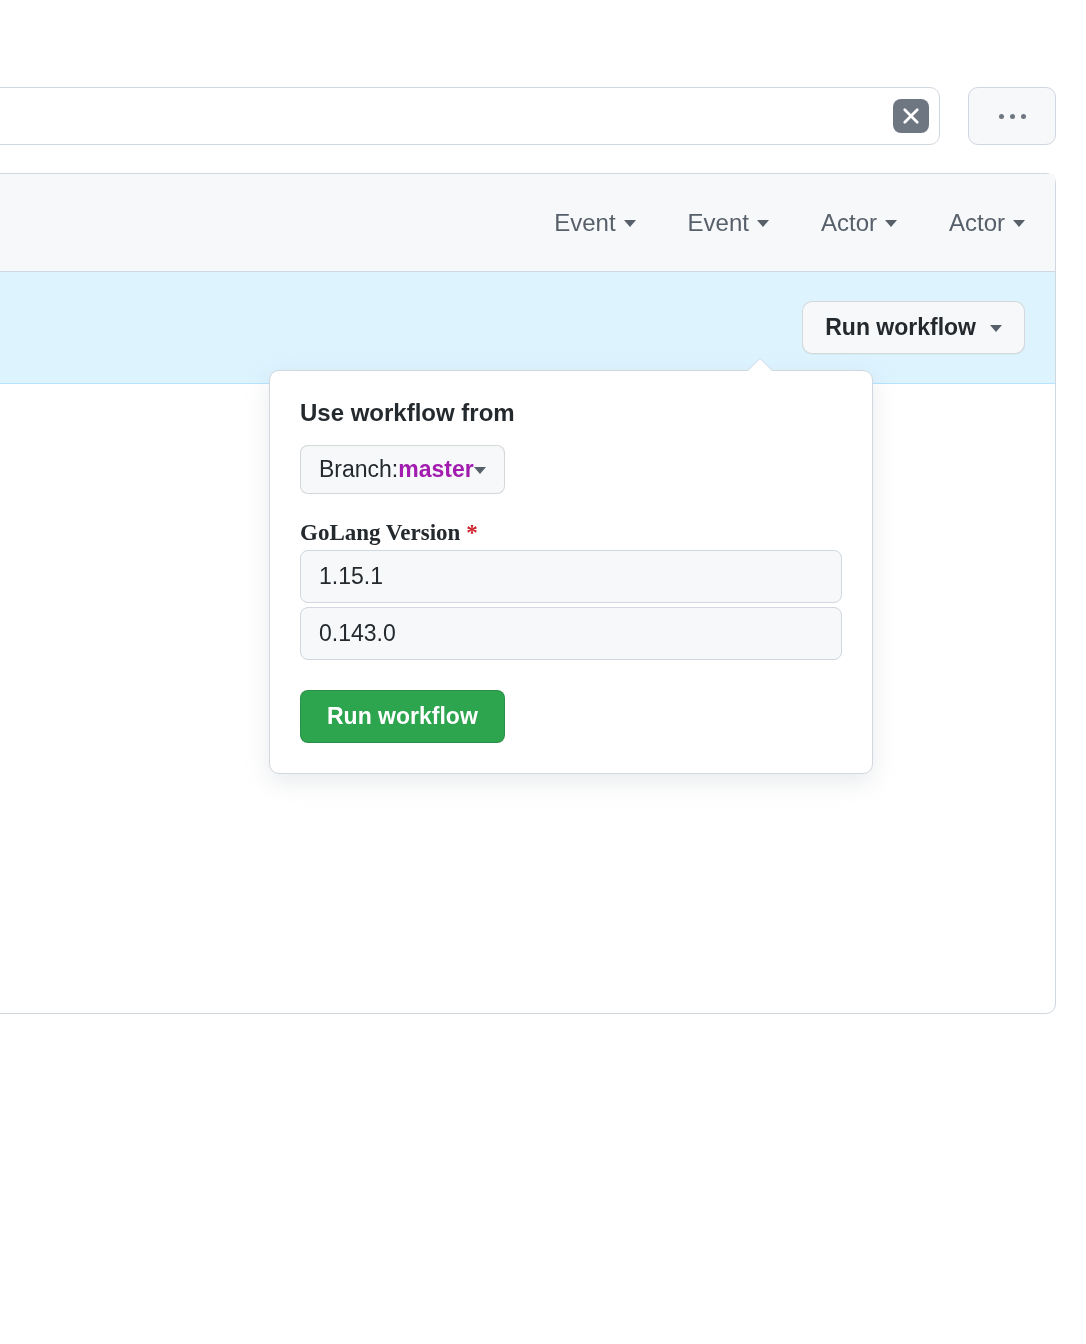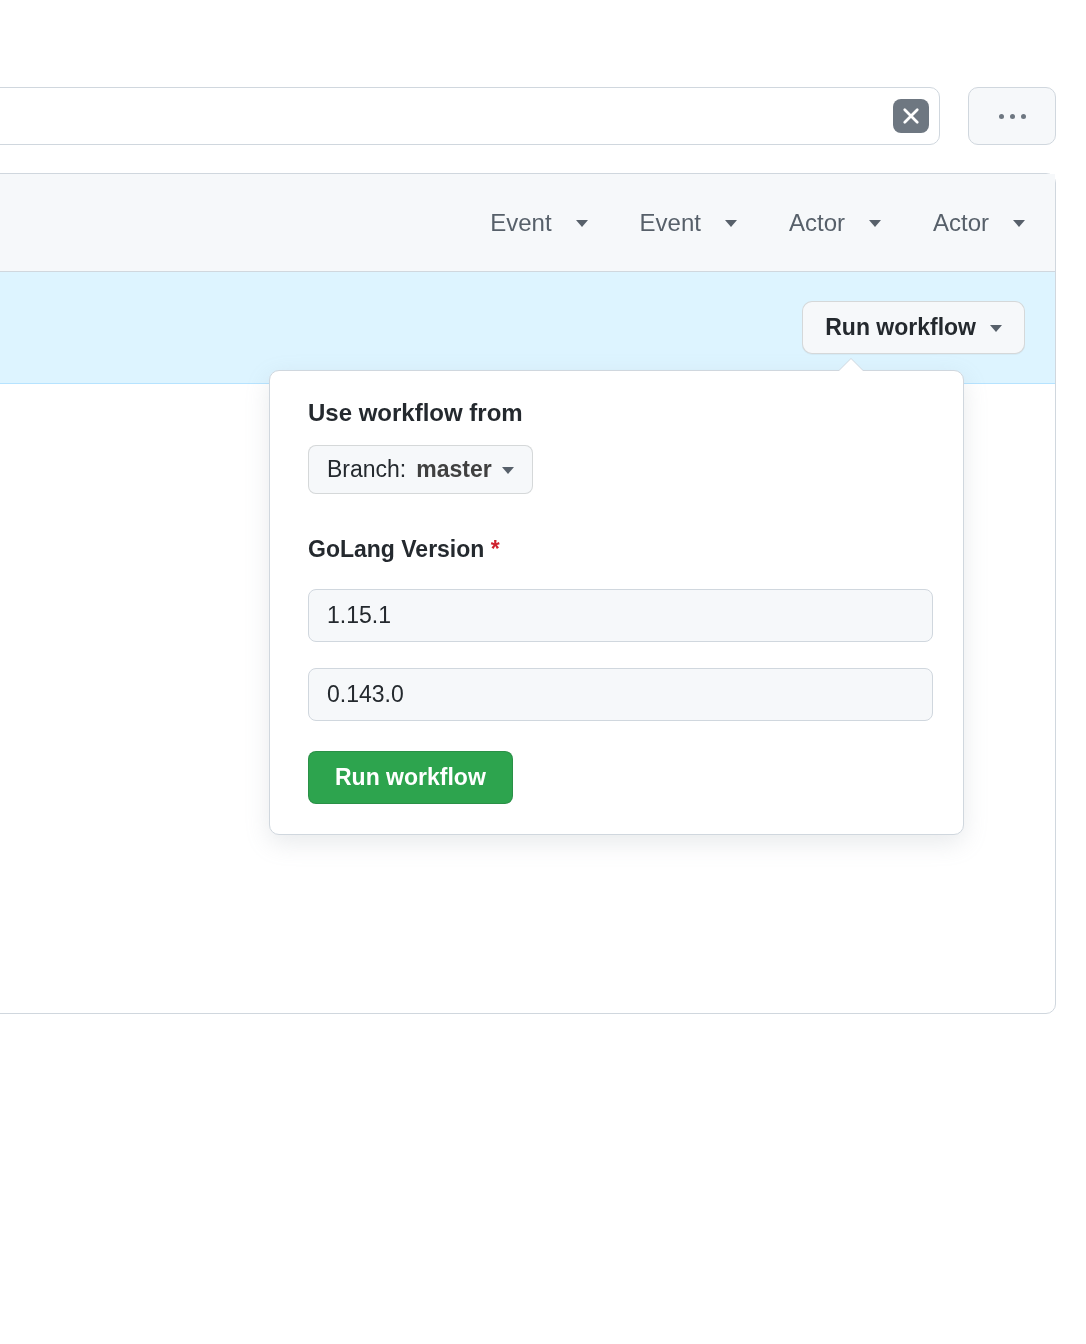--- a/index.html
+++ b/index.html
@@ -69,21 +69,21 @@
     background: #f6f8fa;
     border-bottom: 1px solid #d0d7de;
     display: flex;
     justify-content: flex-end;
     align-items: center;
     gap: 52px;
     padding: 0 30px 0 0;
     font-size: 24px;
     color: #57606a;
   }
-  .filter { display:flex; align-items:center; gap:24px; cursor:pointer; }
+  .filter { display:flex; align-items:center; gap:8px; cursor:pointer; }
   .caret-down {
     width:0;height:0;border-left:6px solid transparent;border-right:6px solid transparent;border-top:7px solid #57606a;
     margin-top:2px;
   }
 
   
   .dispatch-banner {
     height: 112px;
     background: #ddf4ff;
     border-bottom: 1px solid #b6e3ff;
@@ -106,27 +106,26 @@
   }
   .run-workflow-trigger .caret-down { border-top-color:#57606a; }
   
   .crop-wrap { position:absolute; left:0; right:0; top:380px; overflow:hidden; height:500px;}
 
   
   .popover {
     position: absolute;
     top: 196px;
     left: 668px;
-    width: 695px;
+    width: 604px;
     background: #fff;
     border: 1px solid #d0d7de;
     border-radius: 10px;
     box-shadow: 0 8px 24px rgba(140,149,159,0.2);
     z-index: 100;
-    padding-left: 8px;
   }
   .popover::before {
     content:"";
     position:absolute;
     top:-12px;
     right:100px;
     width:0;height:0;
     border-left:12px solid transparent;
     border-right:12px solid transparent;
     border-bottom:12px solid #fff;
@@ -145,39 +144,38 @@
   .popover-body { padding: 28px 30px 30px; }
   .popover-title {
     font-size: 24px;
     font-weight: 600;
     color: #24292e;
   }
   .branch-select {
     margin-top: 18px;
     display:inline-flex;
     align-items:center;
-    gap:10px;
     background:#f6f8fa;
     border:1px solid rgba(27,31,36,0.15);
     border-radius:8px;
     padding:10px 18px;
     font-size:23px;
   }
   .branch-select .lbl{color:#24292e;}
-  .branch-select .val{font-weight:600;color:#404040;}
+  .branch-select .val{font-weight:600;color:#a21caf;}
   .field-label {
-    margin-top: 42px;
-    font-family: Liberation Sans, sans-serif;
+    margin-top: 26px;
+    font-family: Liberation Serif, serif;
     font-size: 23px;
     font-weight: 600;
     color:#24292e;
   }
   .req { color:#cf222e; font-family: inherit; }
   .text-input {
-    margin-top: 26px;
+    margin-top: 4px;
     width: 100%;
     font-size: 23px;
     padding: 12px 18px;
     border: 1px solid #d0d7de;
     border-radius: 8px;
     background: #f6f8fa;
     color:#24292e;
   }
   .run-btn {
     margin-top: 30px;

